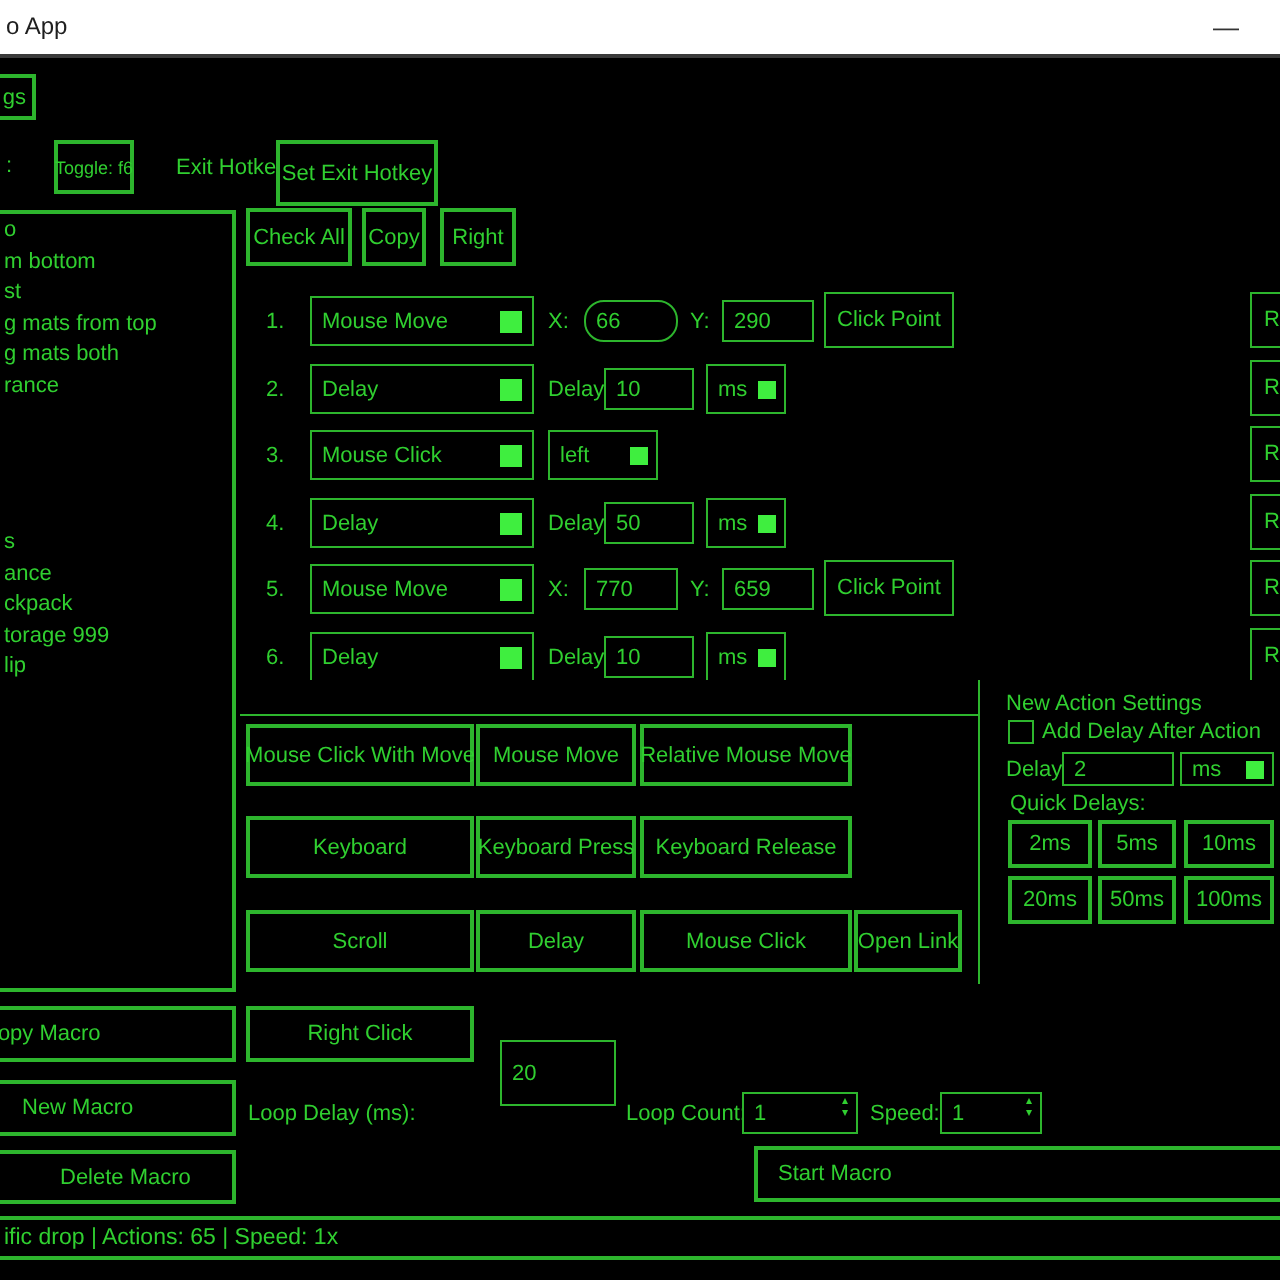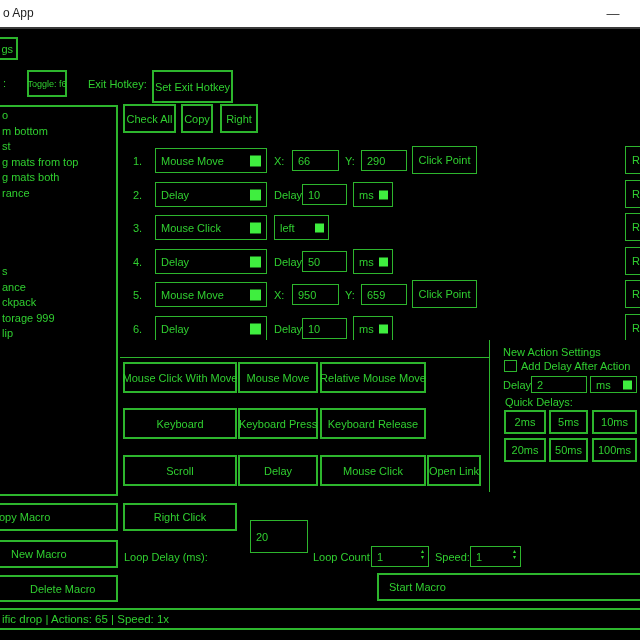--- a/index.html
+++ b/index.html
@@ -58,21 +58,21 @@
     <span class="title-text">o App</span>
     <div class="minimize">—</div>
   </div>
   <div class="titlebar-line"></div>
 
   <div class="gbox" style="left:-13px;top:37px;width:31px;height:23px;justify-content:flex-end;padding-right:3px;">gs</div>
 
   <span class="glabel" style="left:3px;top:77px;">:</span>
   <div class="gbox" style="left:27px;top:70px;width:40px;height:27px;font-size:9px;">Toggle: f6</div>
   <span class="glabel" style="left:88px;top:78px;">Exit Hotkey:</span>
-  <div class="gbox" style="left:152px;top:70px;width:81px;height:33px;">Set Exit Hotkey</div>
+  <div class="gbox" style="left:138px;top:70px;width:81px;height:33px;">Set Exit Hotkey</div>
 
   <div class="listbox">
     <div style="position:absolute;left:0;top:1px;width:100%;">
       <div class="list-item">o</div>
       <div class="list-item">m bottom</div>
       <div class="list-item">st</div>
       <div class="list-item">g mats from top</div>
       <div class="list-item">g mats both</div>
       <div class="list-item">rance</div>
       <div class="list-item"></div>
@@ -92,21 +92,21 @@
   <div class="gbox" style="left:220px;top:104px;width:38px;height:29px;">Right</div>
 
   <div class="viewport">
 
     <span class="glabel" style="left:13px;top:15px;">1.</span>
     <div class="gbox thin dropdown" style="left:35px;top:8px;width:112px;height:25px;">
       <span>Mouse Move</span>
       <span class="dd-sq"></span>
     </div>
     <span class="glabel" style="left:154px;top:15px;">X:</span>
-    <div class="gbox thin input-val" style="left:172px;top:10px;width:47px;height:21px;">66</div>
+    <div class="gbox thin input-val" style="left:172px;top:10px;width:47px;height:21px;border-radius:10px;">66</div>
     <span class="glabel" style="left:225px;top:15px;">Y:</span>
     <div class="gbox thin input-val" style="left:241px;top:10px;width:46px;height:21px;">290</div>
     <div class="gbox thin" style="left:292px;top:6px;width:65px;height:28px;">Click Point</div>
     <div class="gbox thin" style="left:505px;top:6px;width:60px;height:28px;justify-content:flex-start;padding-left:6px;">R</div>
 
     <span class="glabel" style="left:13px;top:49px;">2.</span>
     <div class="gbox thin dropdown" style="left:35px;top:42px;width:112px;height:25px;">
       <span>Delay</span>
       <span class="dd-sq"></span>
     </div>
@@ -141,21 +141,21 @@
       <span class="dd-sq small"></span>
     </div>
     <div class="gbox thin" style="left:505px;top:107px;width:60px;height:28px;justify-content:flex-start;padding-left:6px;">R</div>
 
     <span class="glabel" style="left:13px;top:149px;">5.</span>
     <div class="gbox thin dropdown" style="left:35px;top:142px;width:112px;height:25px;">
       <span>Mouse Move</span>
       <span class="dd-sq"></span>
     </div>
     <span class="glabel" style="left:154px;top:149px;">X:</span>
-    <div class="gbox thin input-val" style="left:172px;top:144px;width:47px;height:21px;">950</div>
+    <div class="gbox thin input-val" style="left:172px;top:144px;width:47px;height:21px;">770</div>
     <span class="glabel" style="left:225px;top:149px;">Y:</span>
     <div class="gbox thin input-val" style="left:241px;top:144px;width:46px;height:21px;">659</div>
     <div class="gbox thin" style="left:292px;top:140px;width:65px;height:28px;">Click Point</div>
     <div class="gbox thin" style="left:505px;top:140px;width:60px;height:28px;justify-content:flex-start;padding-left:6px;">R</div>
 
     <span class="glabel" style="left:13px;top:183px;">6.</span>
     <div class="gbox thin dropdown" style="left:35px;top:176px;width:112px;height:25px;">
       <span>Delay</span>
       <span class="dd-sq"></span>
     </div>

